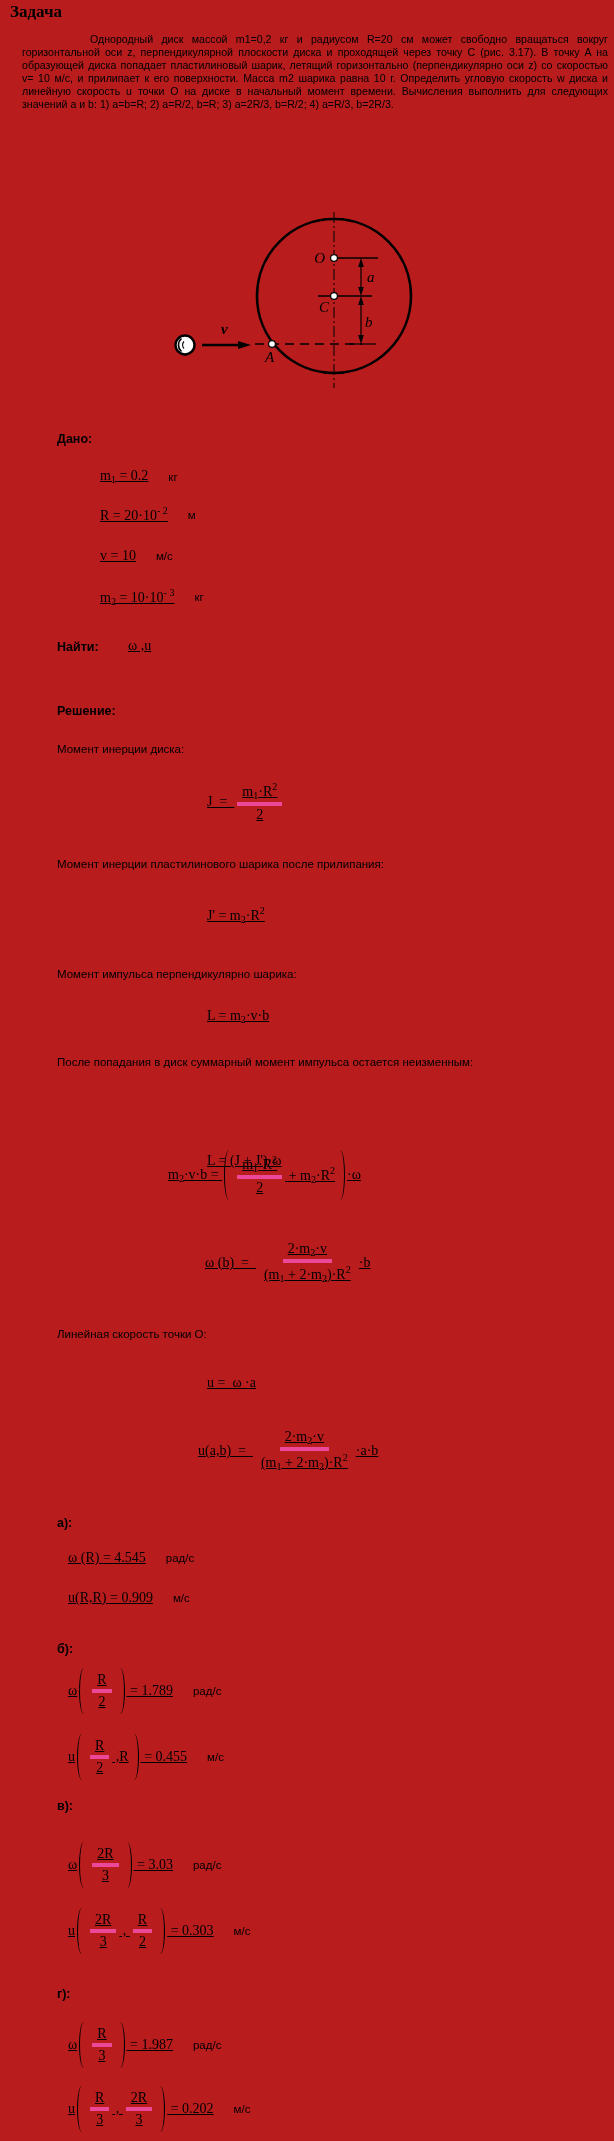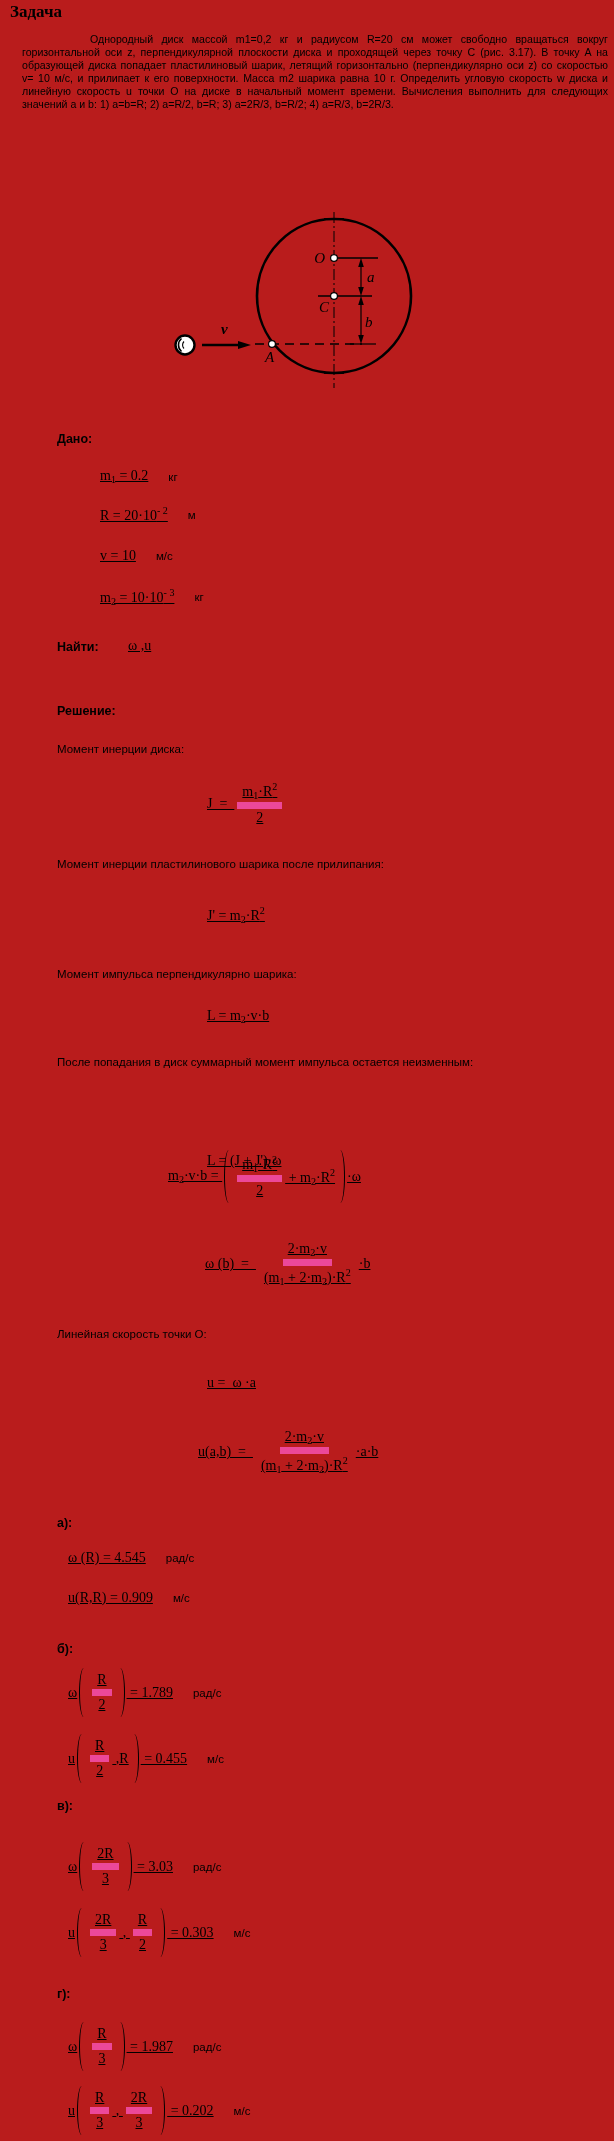--- a/index.html
+++ b/index.html
@@ -9,21 +9,21 @@
            font:10.6px/12.9px "Liberation Sans",sans-serif;text-align:justify;text-indent:68px;}
   .sect{position:absolute;left:57px;font:bold 12.5px "Liberation Sans",sans-serif;}
   .slabel{position:absolute;left:57px;font:11.5px "Liberation Sans",sans-serif;white-space:nowrap;}
   .mline{position:absolute;display:flex;align-items:center;}
   .math{display:flex;align-items:center;font:14px "Liberation Serif","DejaVu Serif",serif;white-space:pre;}
   .mrun{white-space:pre;text-decoration:underline;}
   .msub{font-size:0.72em;vertical-align:-0.32em;}
   .msup{font-size:0.72em;vertical-align:0.6em;}
   .mfrac{display:inline-flex;flex-direction:column;align-items:center;margin:0 3px;}
   .mnum,.mden{display:flex;align-items:center;justify-content:center;padding:1px 5px;white-space:pre;}
-  .mnum{border-bottom:7px solid #ec4899;text-align:right;}
+  .mnum{border-bottom:4px solid #ec4899;text-align:right;}
   .mparen{display:inline-flex;align-items:stretch;margin:0 2px;}
   .pinner{display:flex;align-items:center;padding:3px 2px;}
   .pL{width:7px;border-left:1.3px solid #000;border-radius:60% 0 0 60% / 50% 0 0 50%;}
   .pR{width:7px;border-right:1.3px solid #000;border-radius:0 60% 60% 0 / 0 50% 50% 0;}
   .unit{font:11.5px "Liberation Sans",sans-serif;margin-left:20px;white-space:pre;}
   svg text{font:italic 15px "Liberation Serif","DejaVu Serif",serif;}
   svg text.bold{font-weight:bold;}
   .fig{position:absolute;left:105px;top:162px;}
 </style>
 </head>

